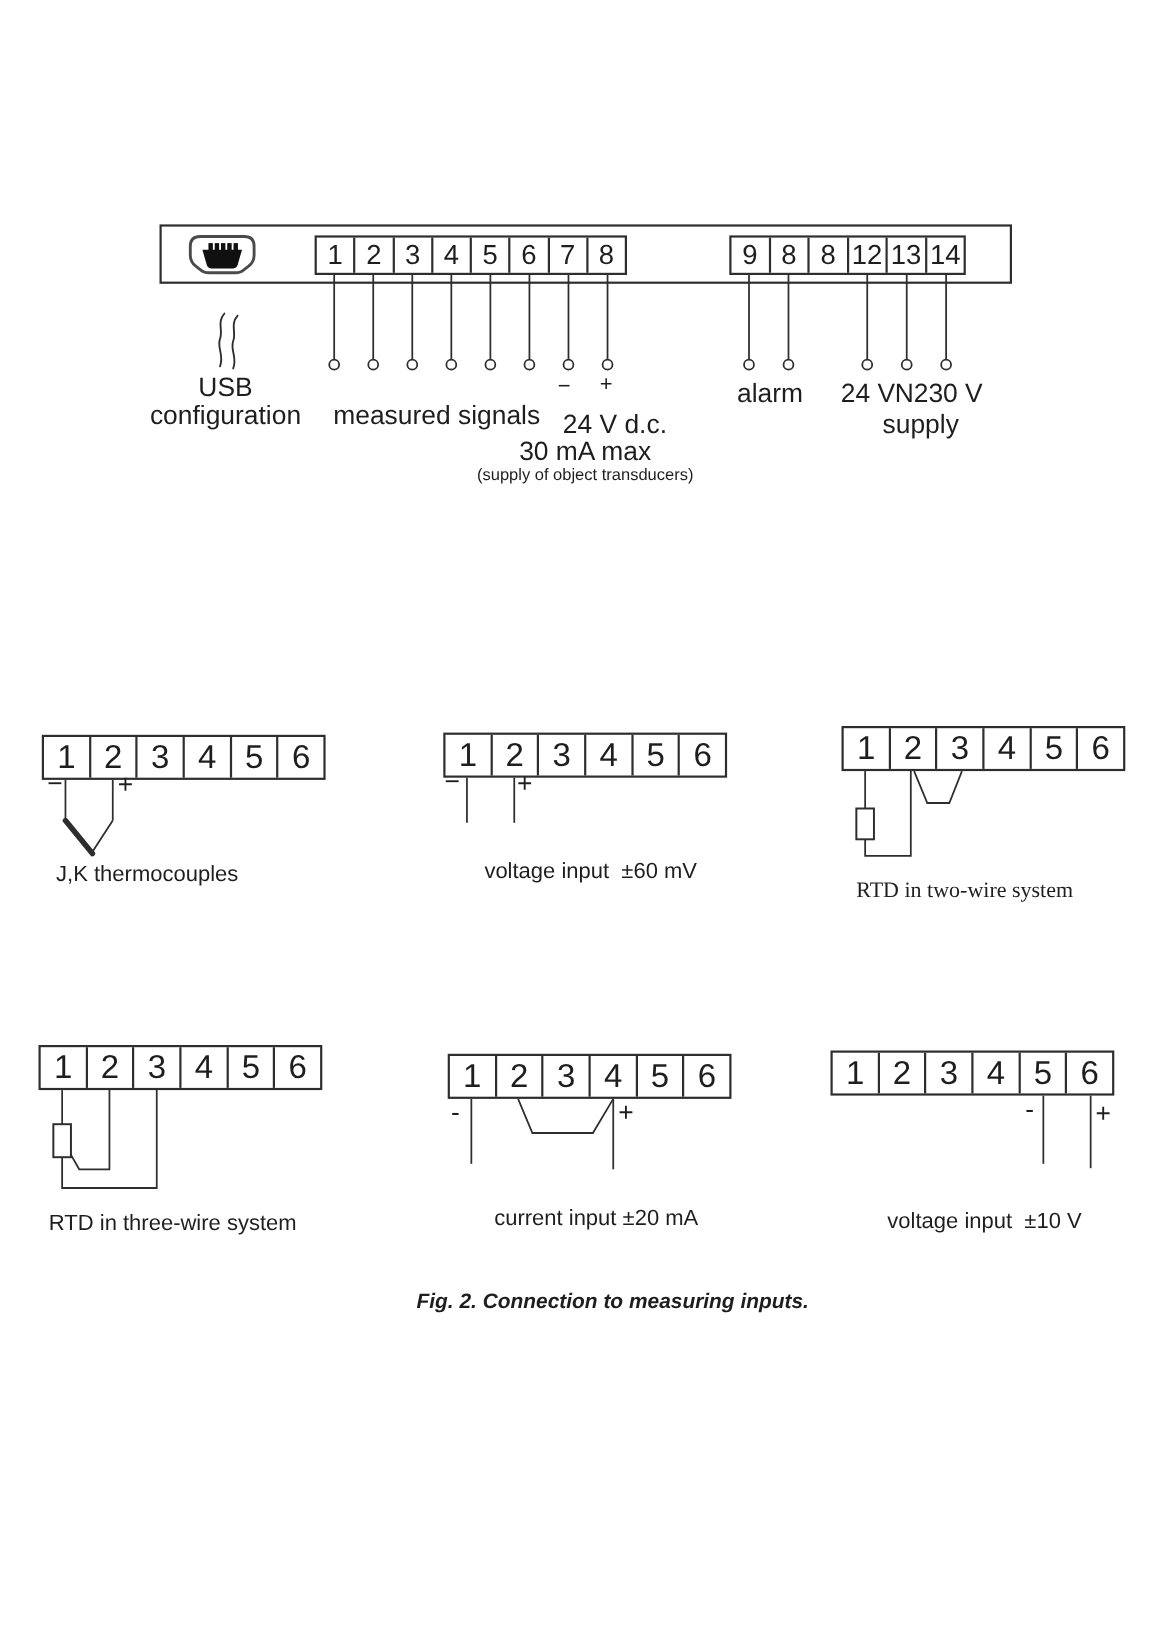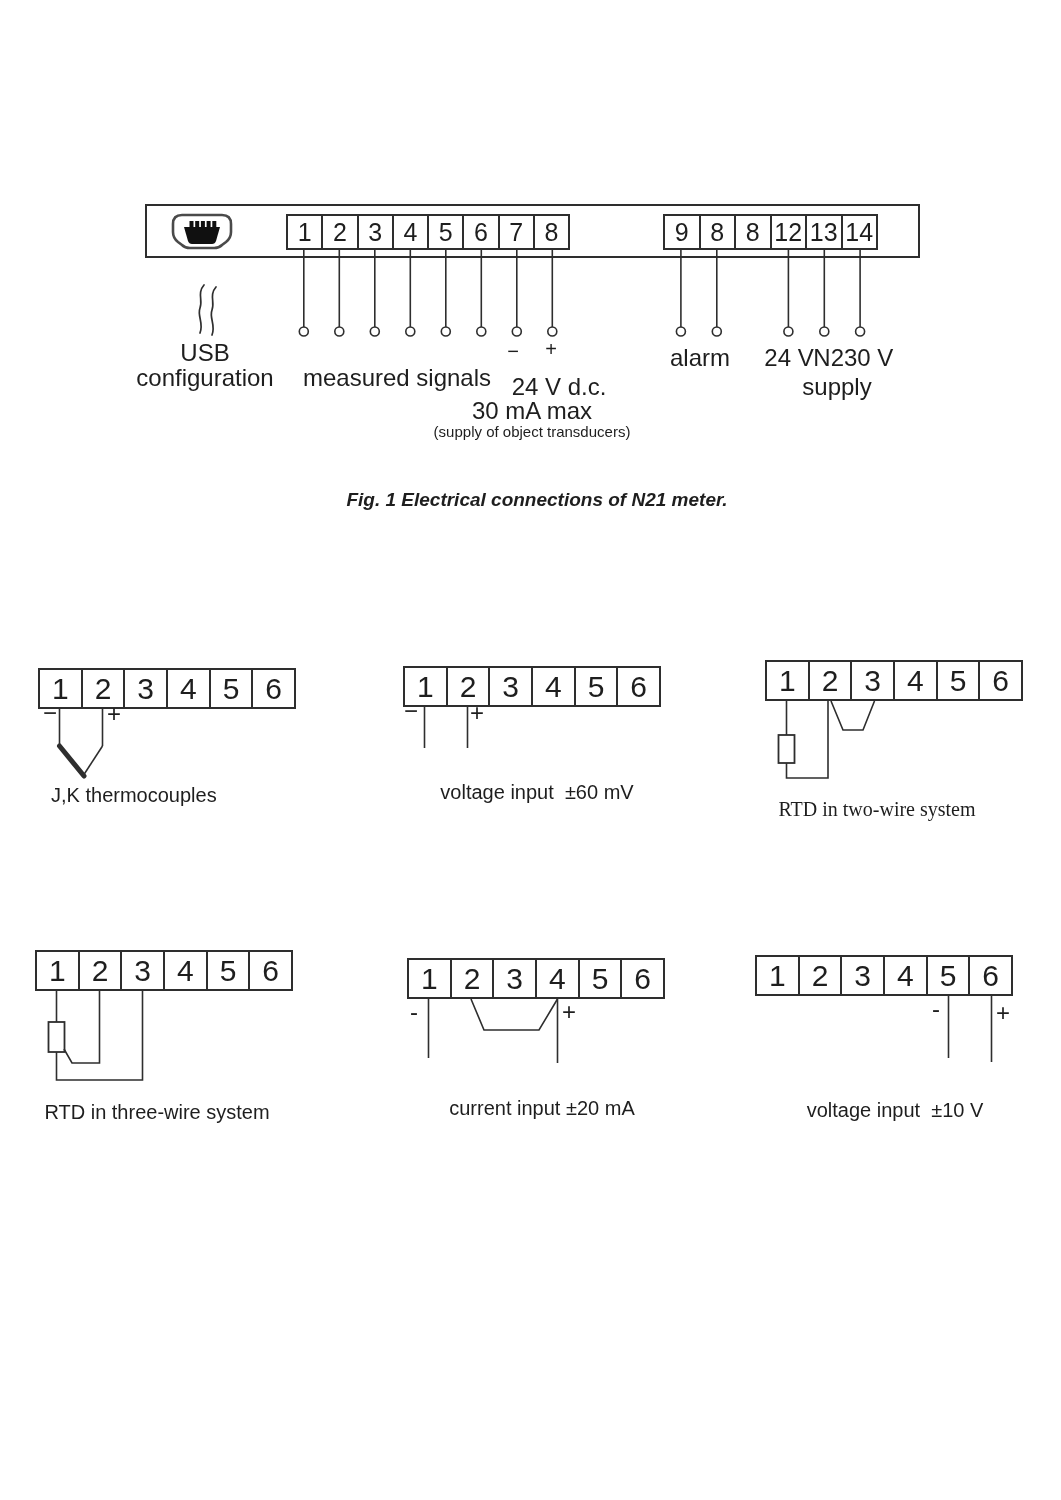--- a/index.html
+++ b/index.html
@@ -73,21 +73,20 @@
   <div class="lbl ctr" style="left:559px;top:372px;">24 V d.c.</div>
   <div class="lbl ctr" style="left:532px;top:396px;">30 mA max</div>
   <div class="lbl ctr small" style="left:532px;top:423px;">(supply of object transducers)</div>
 
   <div class="lbl ctr" style="left:700px;top:343px;">alarm</div>
   <div class="lbl ctr" style="left:789px;top:343px;">24 V</div>
   <div class="lbl ctr" style="left:822px;top:343px;">N</div>
   <div class="lbl ctr" style="left:862px;top:343px;">230 V</div>
   <div class="lbl ctr" style="left:837px;top:372px;">supply</div>
 
-  <div class="caption" style="left:537px;top:489px;">Fig. 1 Electrical connections of N21 meter.</div>
 
   <div class="tblock fig2" style="left:38px;top:668px;">
     <div class="tcell">1</div>
     <div class="tcell">2</div>
     <div class="tcell">3</div>
     <div class="tcell">4</div>
     <div class="tcell">5</div>
     <div class="tcell">6</div>
   </div>
   <div class="sign" style="left:50px;top:701px;">−</div>
@@ -143,20 +142,21 @@
     <div class="tcell">2</div>
     <div class="tcell">3</div>
     <div class="tcell">4</div>
     <div class="tcell">5</div>
     <div class="tcell">6</div>
   </div>
   <div class="sign" style="left:936px;top:997px;">-</div>
   <div class="sign" style="left:1003px;top:1001px;">+</div>
   <div class="cap2 ctr" style="left:895px;top:1099px;">voltage input  ±10 V</div>
 
+  <div class="caption" style="left:557px;top:1173px;">Fig. 2. Connection to measuring inputs.</div>
 
   <svg class="art" width="1061" height="1500" viewBox="0 0 1061 1500">
 
     <g>
       <path d="M182 215 h40 q9 0 9 9 v8 q0 6 -5 10 l-4 3 q-3 3 -8 3 h-24 q-5 0 -8 -3 l-4 -3 q-5 -4 -5 -10 v-8 q0 -9 9 -9 z" fill="#ffffff" stroke="#4a4a4a" stroke-width="2.6"></path>
       <path d="M184 227 h36 l-4 14 q-1 3 -4 3 h-20 q-3 0 -4 -3 z" fill="#101010"></path>
       <rect x="189.5" y="221" width="4" height="6.5" fill="#101010"></rect>
       <rect x="195.2" y="221" width="4" height="6.5" fill="#101010"></rect>
       <rect x="200.9" y="221" width="4" height="6.5" fill="#101010"></rect>
       <rect x="206.6" y="221" width="4" height="6.5" fill="#101010"></rect>

